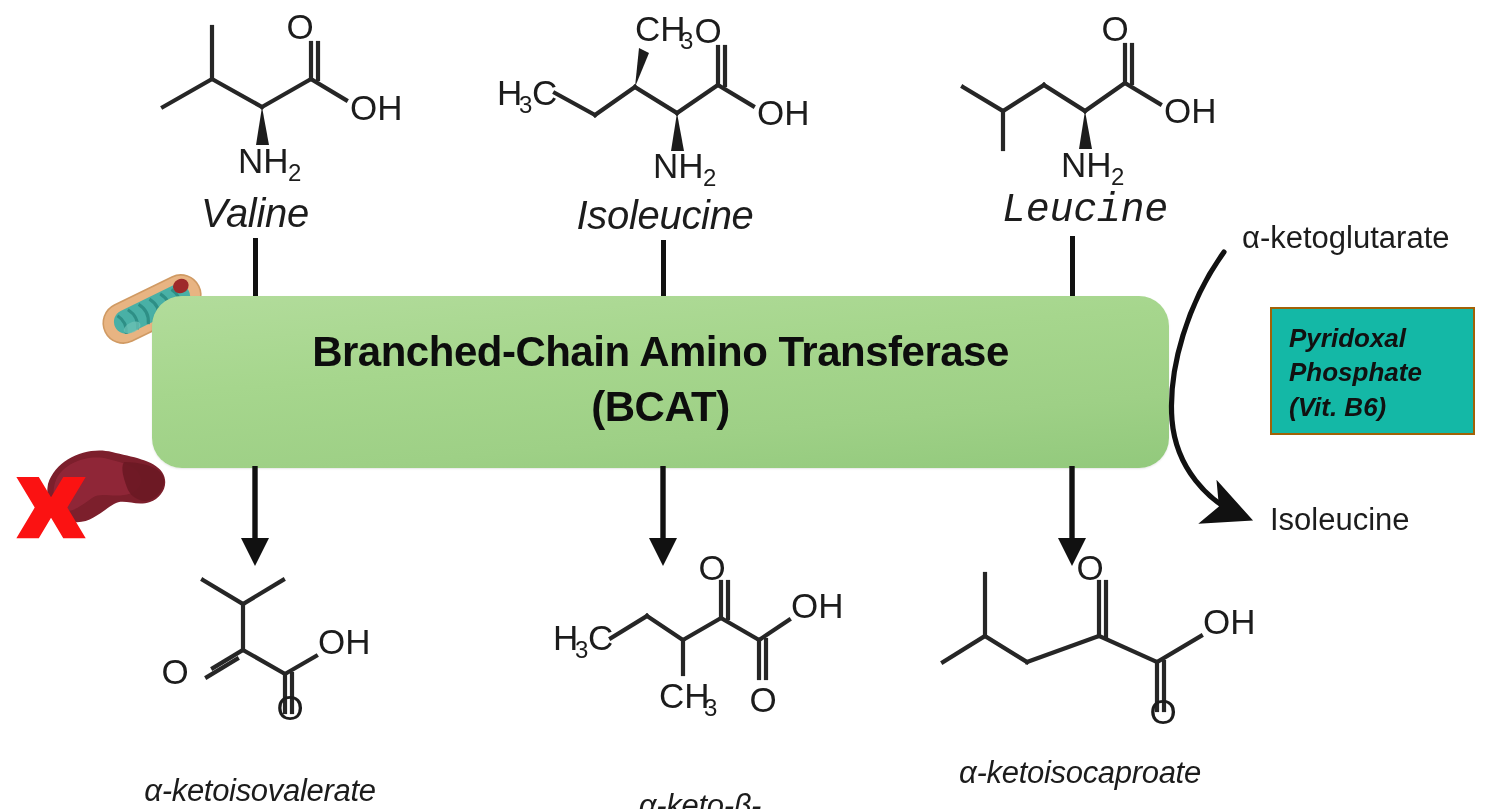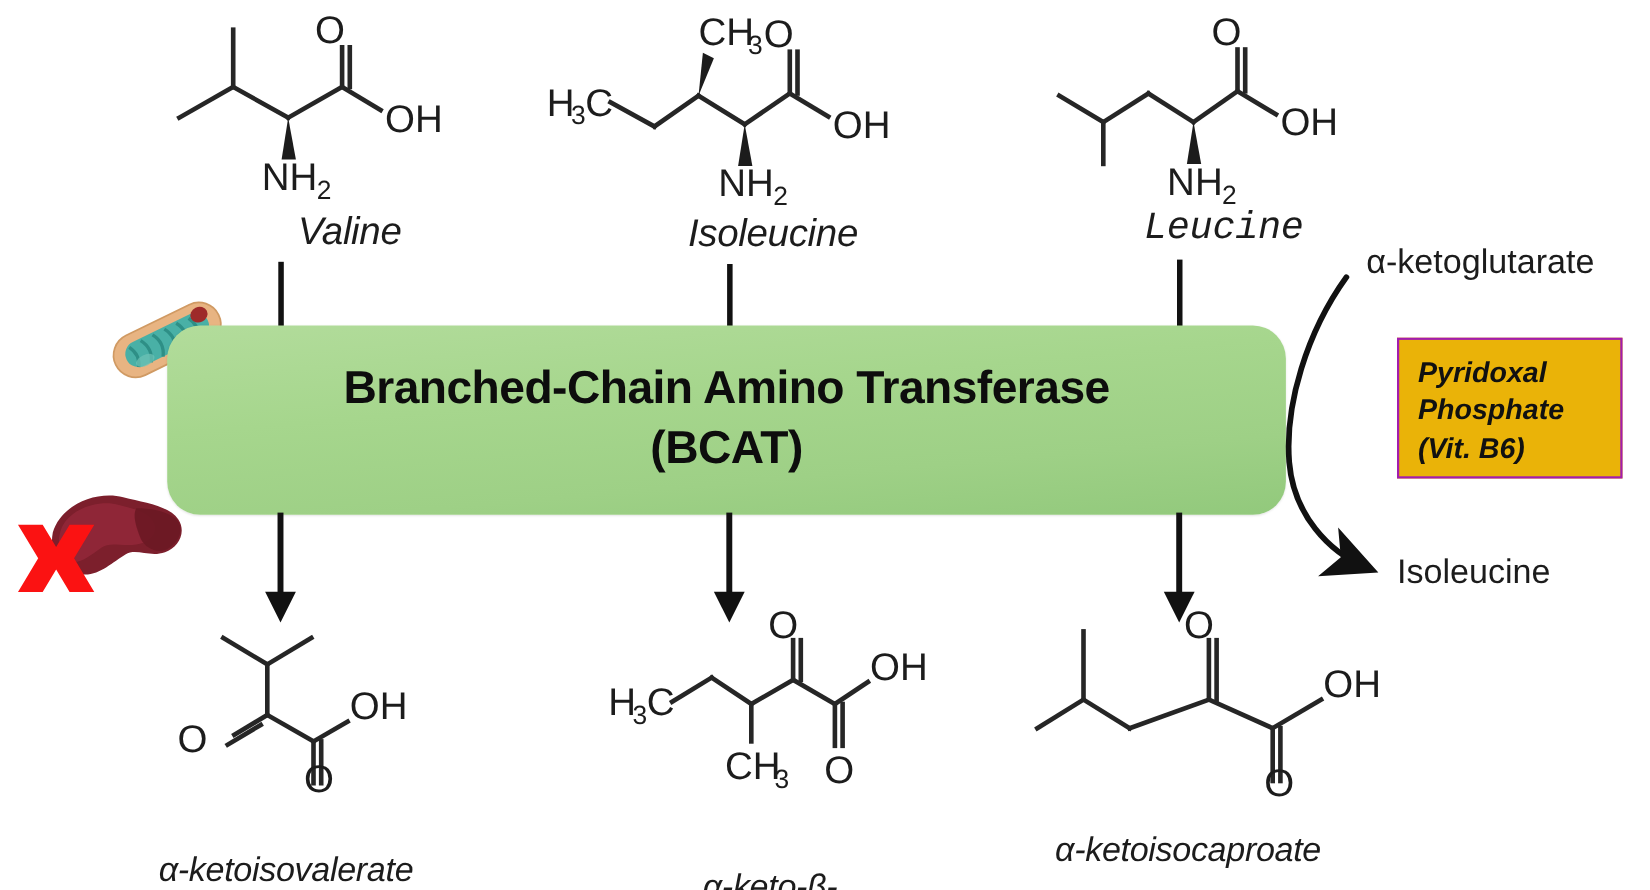--- a/index.html
+++ b/index.html
@@ -24,21 +24,21 @@
   .chem-label {
     font-family: "Liberation Sans", sans-serif;
     font-style: italic;
     font-weight: 400;
     color: #1c1c1c;
     white-space: pre;
     text-align: center;
     line-height: 1.08;
     letter-spacing: -0.3px;
   }
-  .lbl-top   { font-size: 35px; text-align: right; }
+  .lbl-top   { font-size: 40px; }
   .lbl-bot   { font-size: 31px; }
 
   
   .side-label {
     font-family: "Liberation Sans", sans-serif;
     font-size: 31px;
     color: #1c1c1c;
     white-space: nowrap;
   }
 
@@ -64,22 +64,22 @@
     color: #0d0d0d;
     letter-spacing: -0.5px;
   }
 
   
   #pyridoxal-box {
     left: 1270px;
     top: 307px;
     width: 205px;
     height: 128px;
-    border: 2px solid #a21caf;
-    background: #eab308;
+    border: 2px solid #a16207;
+    background: #14b8a6;
     box-sizing: border-box;
   }
   #pyridoxal-text {
     position: absolute;
     left: 17px;
     top: 12px;
     font-family: "Liberation Sans", sans-serif;
     font-style: italic;
     font-weight: bold;
     font-size: 26px;

